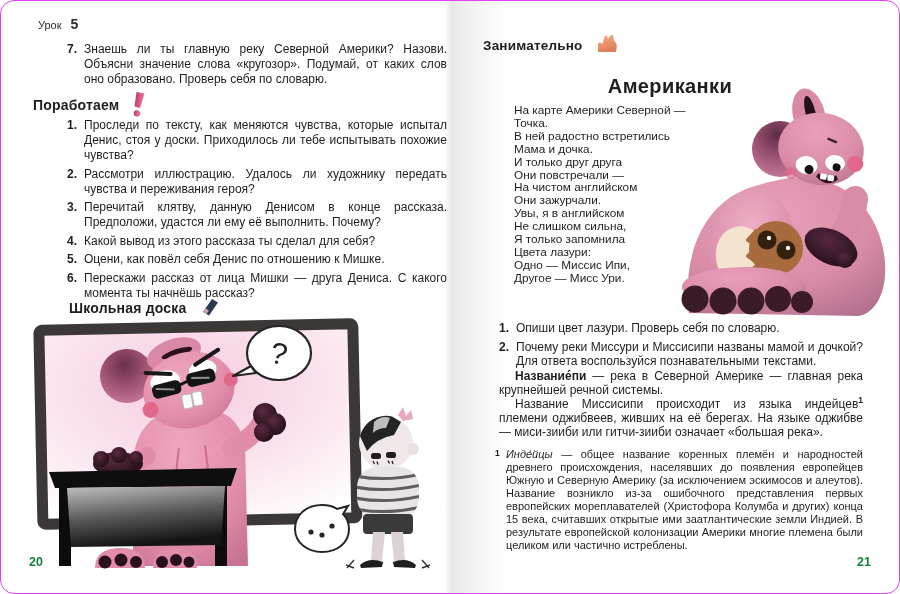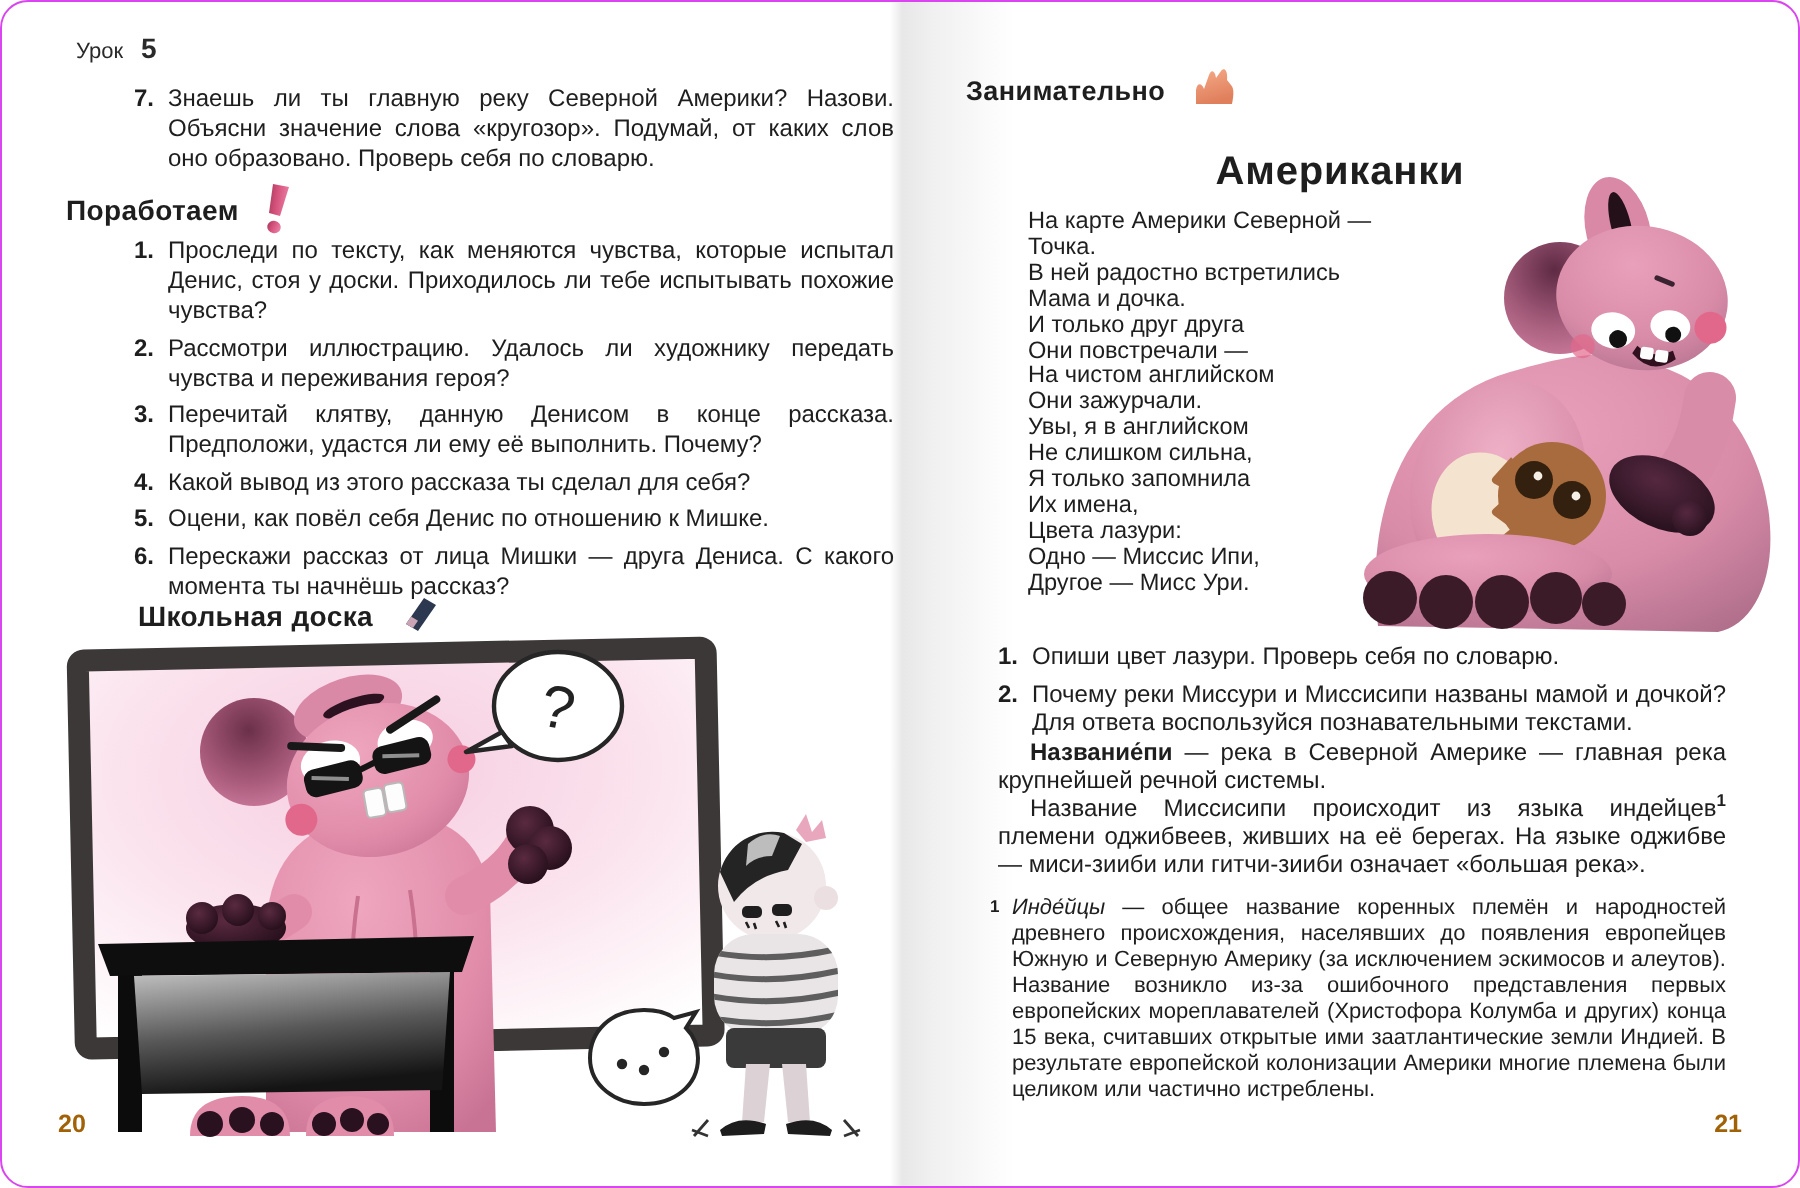--- a/index.html
+++ b/index.html
@@ -17,21 +17,21 @@
   .lesson{left:37px;top:15px;font-size:11px;color:#2a2a2a;}
   .lesson b{font-size:14px;margin-left:9px;font-weight:bold;}
   .intro-item{left:66px;top:41px;width:380px;display:flex;font-size:12px;line-height:15px;}
   .num{flex:0 0 17px;font-weight:bold;}
   .itxt{flex:1;}
   .h-sec{font-size:14px;font-weight:bold;letter-spacing:.2px;display:flex;align-items:center;gap:12px;}
   .h-work{left:32px;top:90px;}
   .h-board{left:32px;top:296px;padding-left:36px;}
   .tasks{left:66px;top:117px;width:380px;}
   .task{display:flex;font-size:12px;line-height:15px;margin-bottom:3.5px;}
-  .pagenum{font-size:12.5px;font-weight:bold;color:#a16207;}
+  .pagenum{font-size:12.5px;font-weight:bold;color:#15803d;}
   .pn-left{left:28px;top:554px;}
   .pn-right{left:848px;top:554px;width:22px;text-align:right;}
   
   .h-fun{left:482px;top:37px;font-size:13.5px;}
   .author{left:498px;top:58px;width:364px;text-align:right;font-style:italic;font-size:12px;color:#2e2e2e;letter-spacing:.3px;}
   .title{left:498px;top:74px;width:342px;text-align:center;font-size:20px;font-weight:bold;letter-spacing:.4px;}
   .poem{left:513px;top:103px;font-size:11.8px;line-height:12.9px;white-space:nowrap;}
   .questions{left:498px;top:320px;width:364px;}
   .questions .task{line-height:14px;margin-bottom:4.5px;}
   .glossary{left:498px;top:368px;width:364px;font-size:12px;line-height:14px;}
@@ -272,21 +272,20 @@
     <div>Точка.</div>
     <div>В ней радостно встретились</div>
     <div>Мама и дочка.</div>
     <div>И только друг друга</div>
     <div>Они повстречали —</div>
     <div>На чистом английском</div>
     <div>Они зажурчали.</div>
     <div>Увы, я в английском</div>
     <div>Не слишком сильна,</div>
     <div>Я только запомнила</div>
-    <div>Их имена,</div>
     <div>Цвета лазури:</div>
     <div>Одно — Миссис Ипи,</div>
     <div>Другое — Мисс Ури.</div>
   </div>
 
   <svg class="abs" style="left:658px;top:86px" width="232" height="238" viewBox="0 0 232 238">
     <defs>
       <radialGradient id="pinkBody2" cx="42%" cy="28%" r="85%">
         <stop offset="0%" stop-color="#e9a0ba"></stop>
           <stop offset="60%" stop-color="#d98ca8"></stop>

